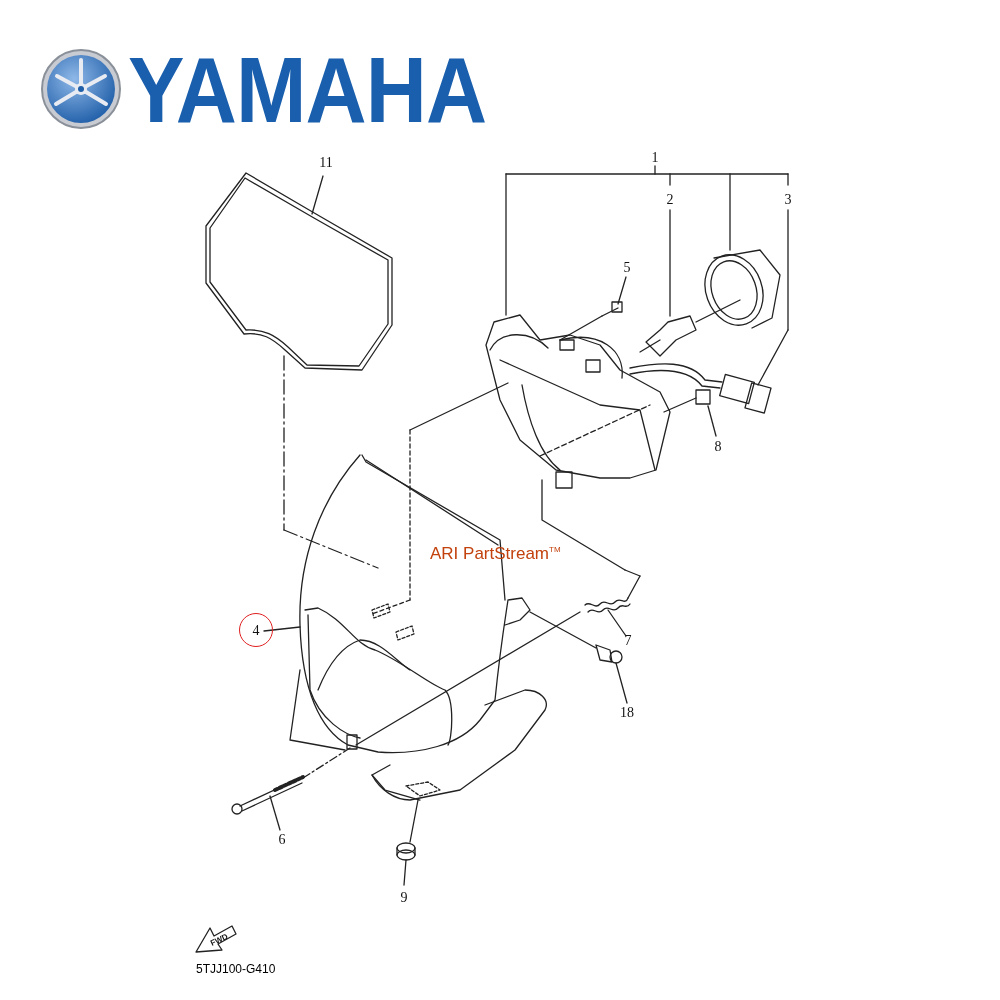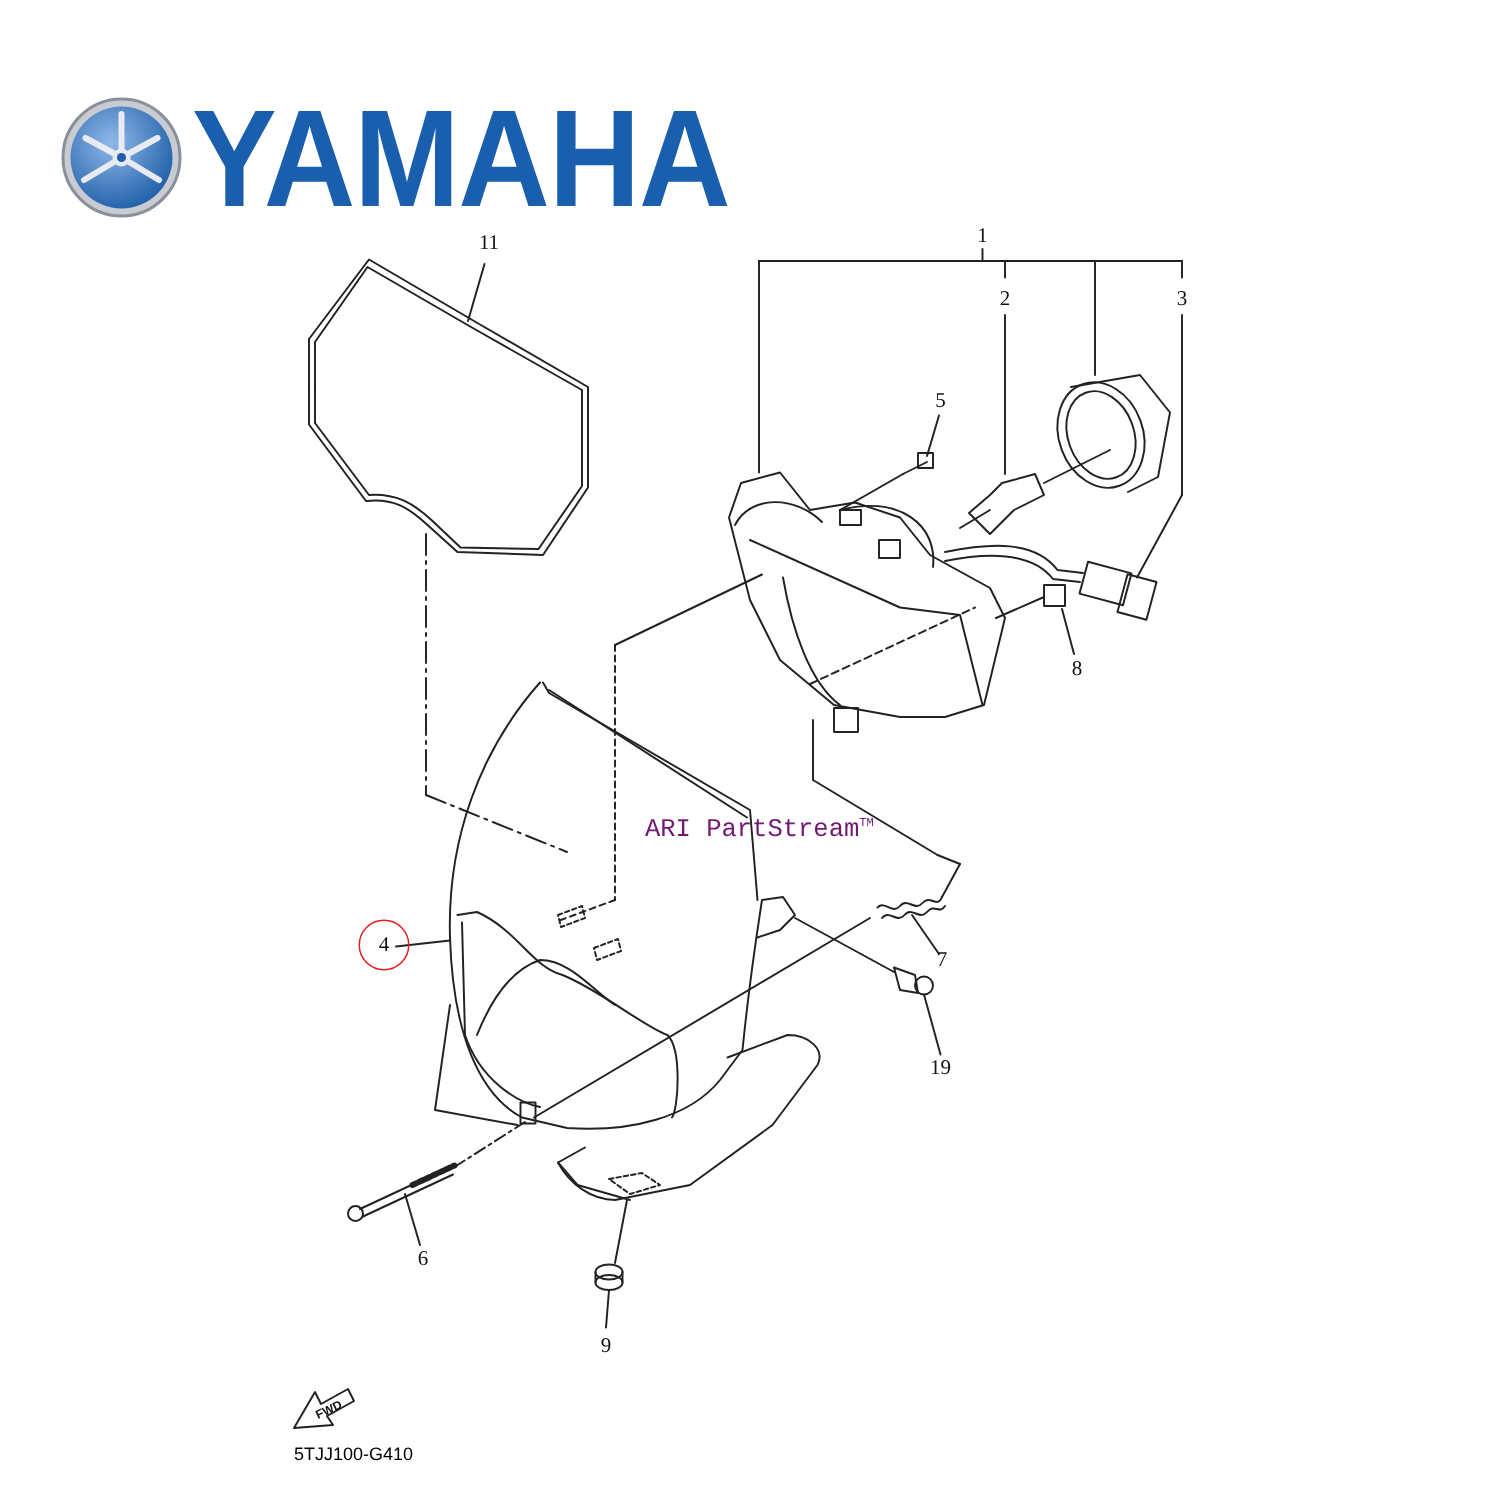--- a/index.html
+++ b/index.html
@@ -1,27 +1,27 @@
 <!DOCTYPE html>
 <html><head>
   <meta charset="utf-8">
   <style>
     html, body { margin: 0; padding: 0; background: #ffffff; }
     body { width: 1000px; height: 1000px; position: relative; overflow: hidden;
            font-family: "Liberation Sans", sans-serif; }
-    .logo { position: absolute; left: 40px; top: 62px; width: 390px; height: 90px; }
+    .logo { position: absolute; left: 40px; top: 46px; width: 390px; height: 90px; }
     .logo-emblem { position: absolute; left: 0; top: 2px; width: 82px; height: 82px; }
     .logo-text { position: absolute; left: 88px; top: -6px; font-family: "Liberation Sans", sans-serif;
                  font-weight: bold; font-size: 92px; color: #1a5fad; letter-spacing: -1px;
                  transform: scaleX(0.92); transform-origin: left center; line-height: 100px; }
     svg.diagram { position: absolute; left: 0; top: 0; width: 1000px; height: 1000px; }
     .callout { position: absolute; font-size: 14px; color: #111; transform: translate(-50%, -50%);
                font-family: Liberation Serif, serif; }
-    .watermark { position: absolute; left: 430px; top: 544px; font-size: 17px; color: #701a75;
-                 font-family: Liberation Mono, monospace; text-align: center; }
+    .watermark { position: absolute; left: 430px; top: 544px; font-size: 17px; color: #c2410c;
+                 font-family: Liberation Sans, sans-serif; text-align: center; }
     .watermark sup { font-size: 8px; }
     .diagram-code { position: absolute; left: 196px; top: 962px; font-size: 12px; color: #000000; }
     .highlight-ring { position: absolute; left: 239px; top: 613px; width: 34px; height: 34px;
                       border: 1.5px solid #e02020; border-radius: 50%; box-sizing: border-box; }
   </style>
 </head>
 <body>
 
 <div class="logo">
   <svg class="logo-emblem" viewBox="0 0 82 82">
@@ -175,18 +175,18 @@
 <div class="callout" style="left:655px; top:158px;">1</div>
 <div class="callout" style="left:670px; top:200px;">2</div>
 <div class="callout" style="left:788px; top:200px;">3</div>
 <div class="highlight-ring"></div>
 <div class="callout" style="left:256px; top:631px;">4</div>
 <div class="callout" style="left:627px; top:268px;">5</div>
 <div class="callout" style="left:282px; top:840px;">6</div>
 <div class="callout" style="left:628px; top:641px;">7</div>
 <div class="callout" style="left:718px; top:447px;">8</div>
 <div class="callout" style="left:404px; top:898px;">9</div>
-<div class="callout" style="left:627px; top:713px;">19</div>
+<div class="callout" style="left:627px; top:713px;">18</div>
 <div class="callout" style="left:326px; top:163px;">11</div>
 
 <div class="watermark"><span>ARI PartStream</span><sup>TM</sup></div>
 
 <div class="diagram-code">5TJJ100-G410</div>
 
 </body></html>

